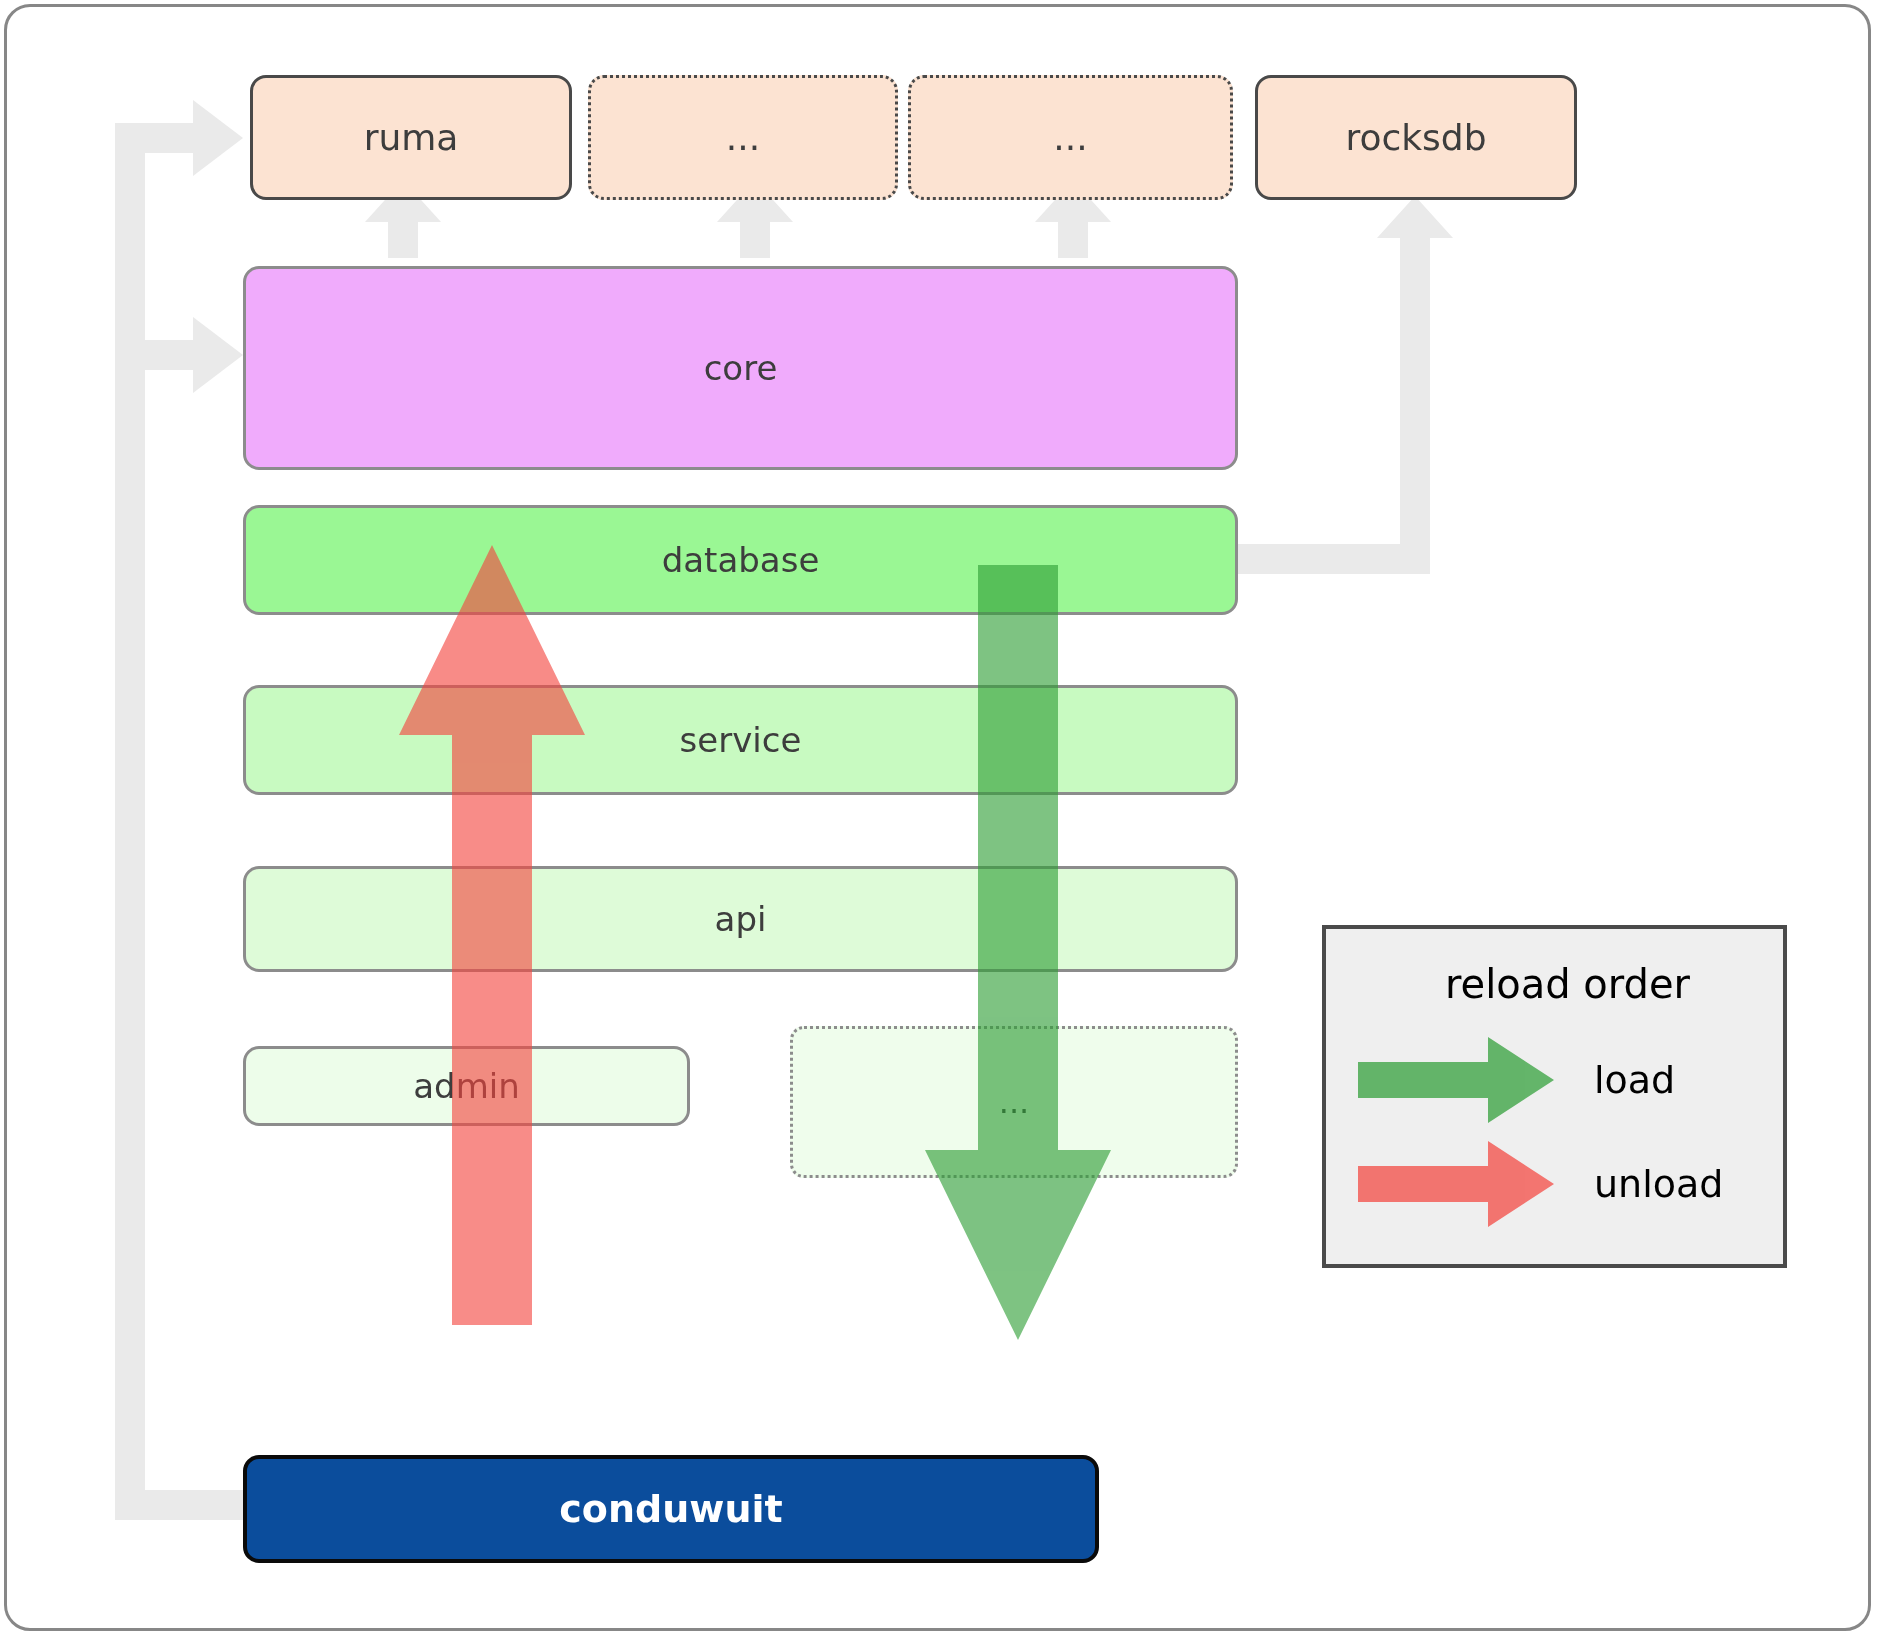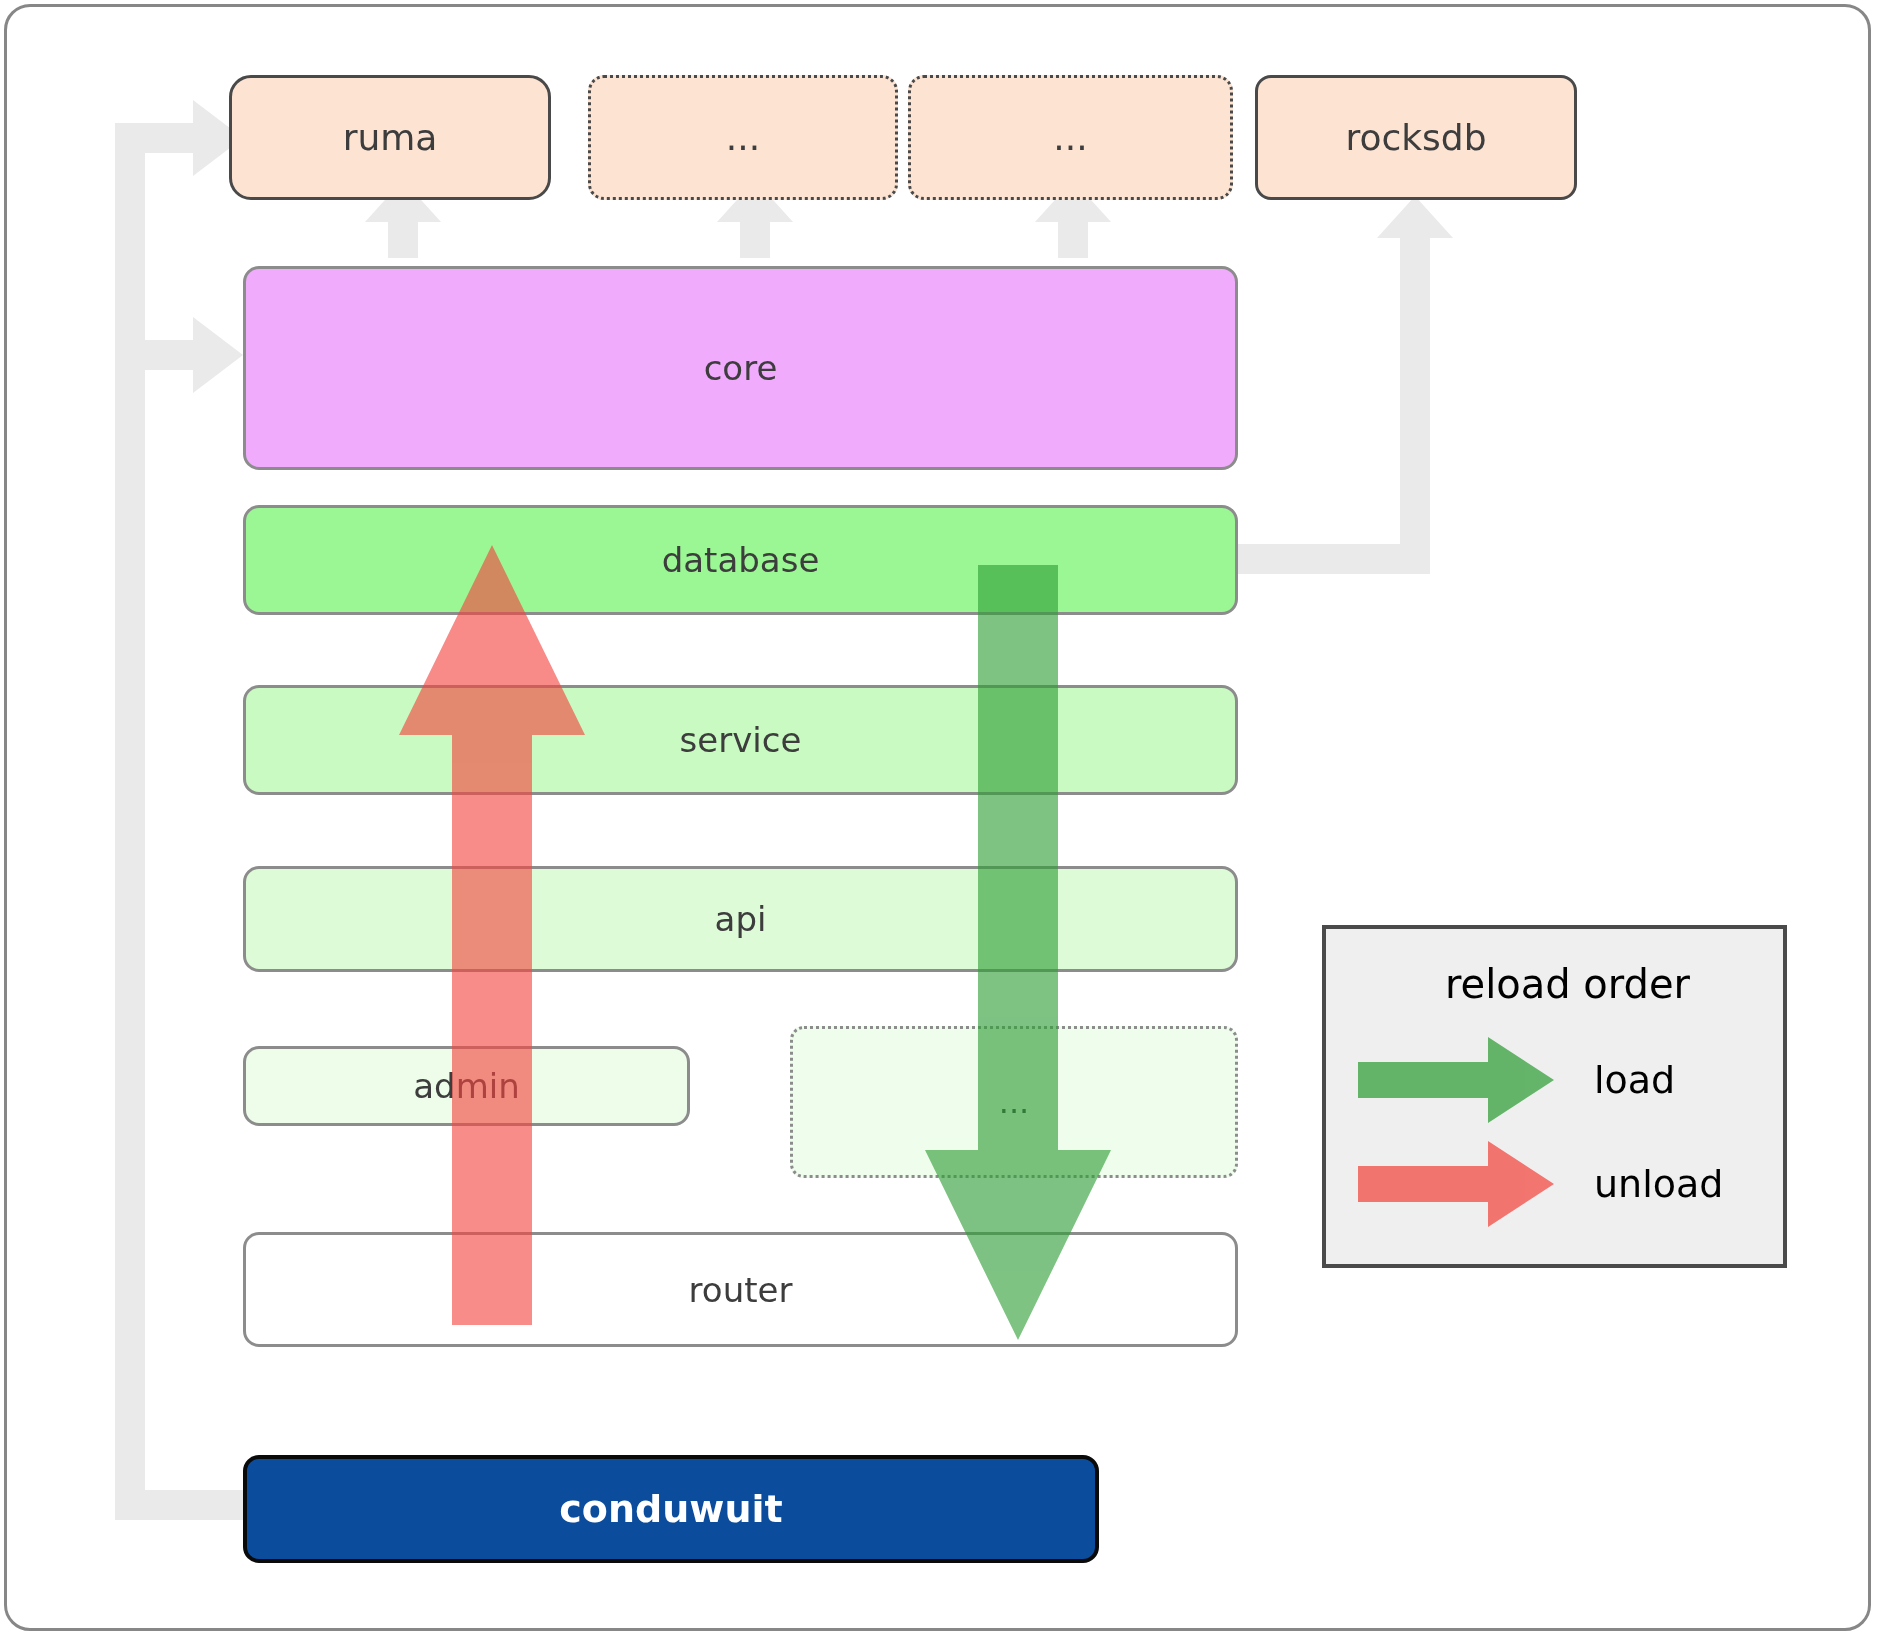--- a/index.html
+++ b/index.html
@@ -56,21 +56,21 @@
   
   .dep {
     top: 75px;
     height: 125px;
     border-radius: 16px;
     background: #FCE3D2;
   }
   .dep span { font-size: 36px; color: #3d3d3d; }
   .dep.solid { border: 3px solid #494949; }
   .dep.dotted { border: 3px dotted #494949; }
-  #dep-ruma    { left: 229px;  width: 322px; border-radius: 22px; }
+  #dep-ruma    { left: 250px;  width: 322px; }
   #dep-dots1   { left: 588px;  width: 310px; }
   #dep-dots2   { left: 908px;  width: 325px; }
   #dep-rocksdb { left: 1255px; width: 322px; }
 
   
   .layerbox {
     left: 243px;
     width: 995px;
     border: 3px solid #8c8c8c;
     border-radius: 16px;
@@ -192,23 +192,20 @@
   </div>
   <div class="node layerbox" id="lay-api">
     <span>api</span>
   </div>
   <div class="node layerbox" id="lay-admin">
     <span>admin</span>
   </div>
   <div class="node" id="lay-dots3">
     <span>...</span>
   </div>
-  <div class="node layerbox" id="lay-router">
-    <span>router</span>
-  </div>
 
   <svg id="flowarrows" class="layer" viewBox="0 0 1883 1643">
 
     <g opacity="0.62">
       <rect x="452" y="640" width="80" height="685" fill="#F4453F"></rect>
       <path d="M492,545 L585,735 L532,735 L532,660 L452,660 L452,735 L399,735 Z" fill="#F4453F"></path>
     </g>
 
     <g opacity="0.62">
       <rect x="978" y="565" width="80" height="675" fill="#2E9E36"></rect>

